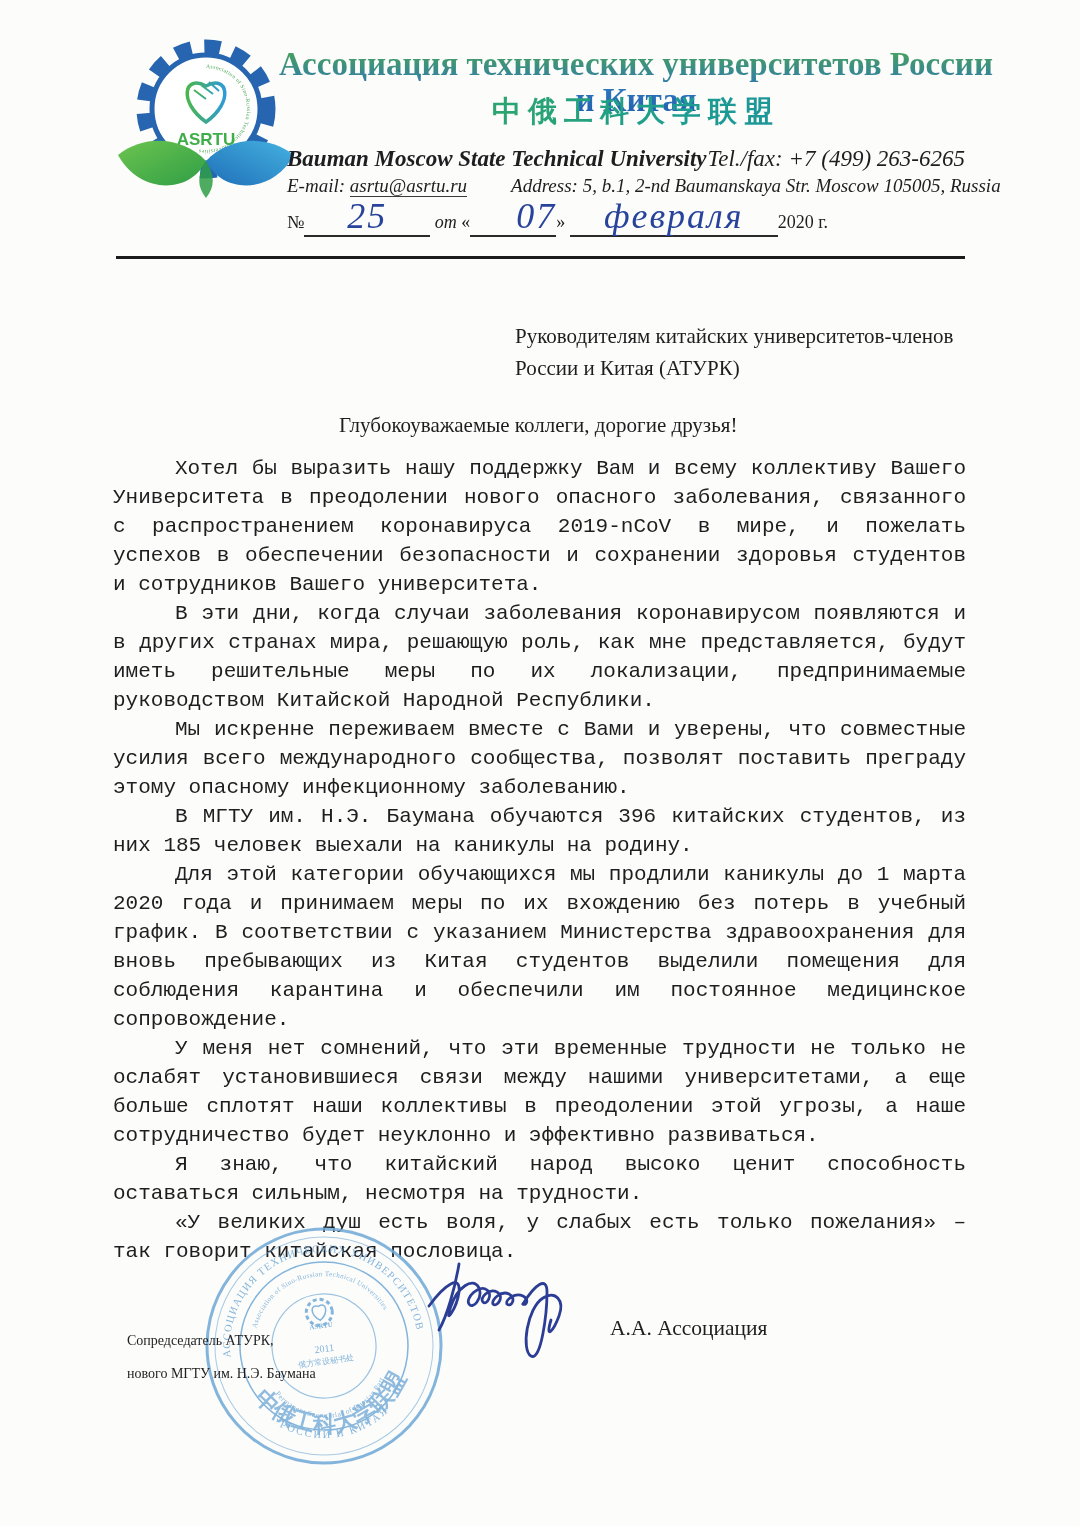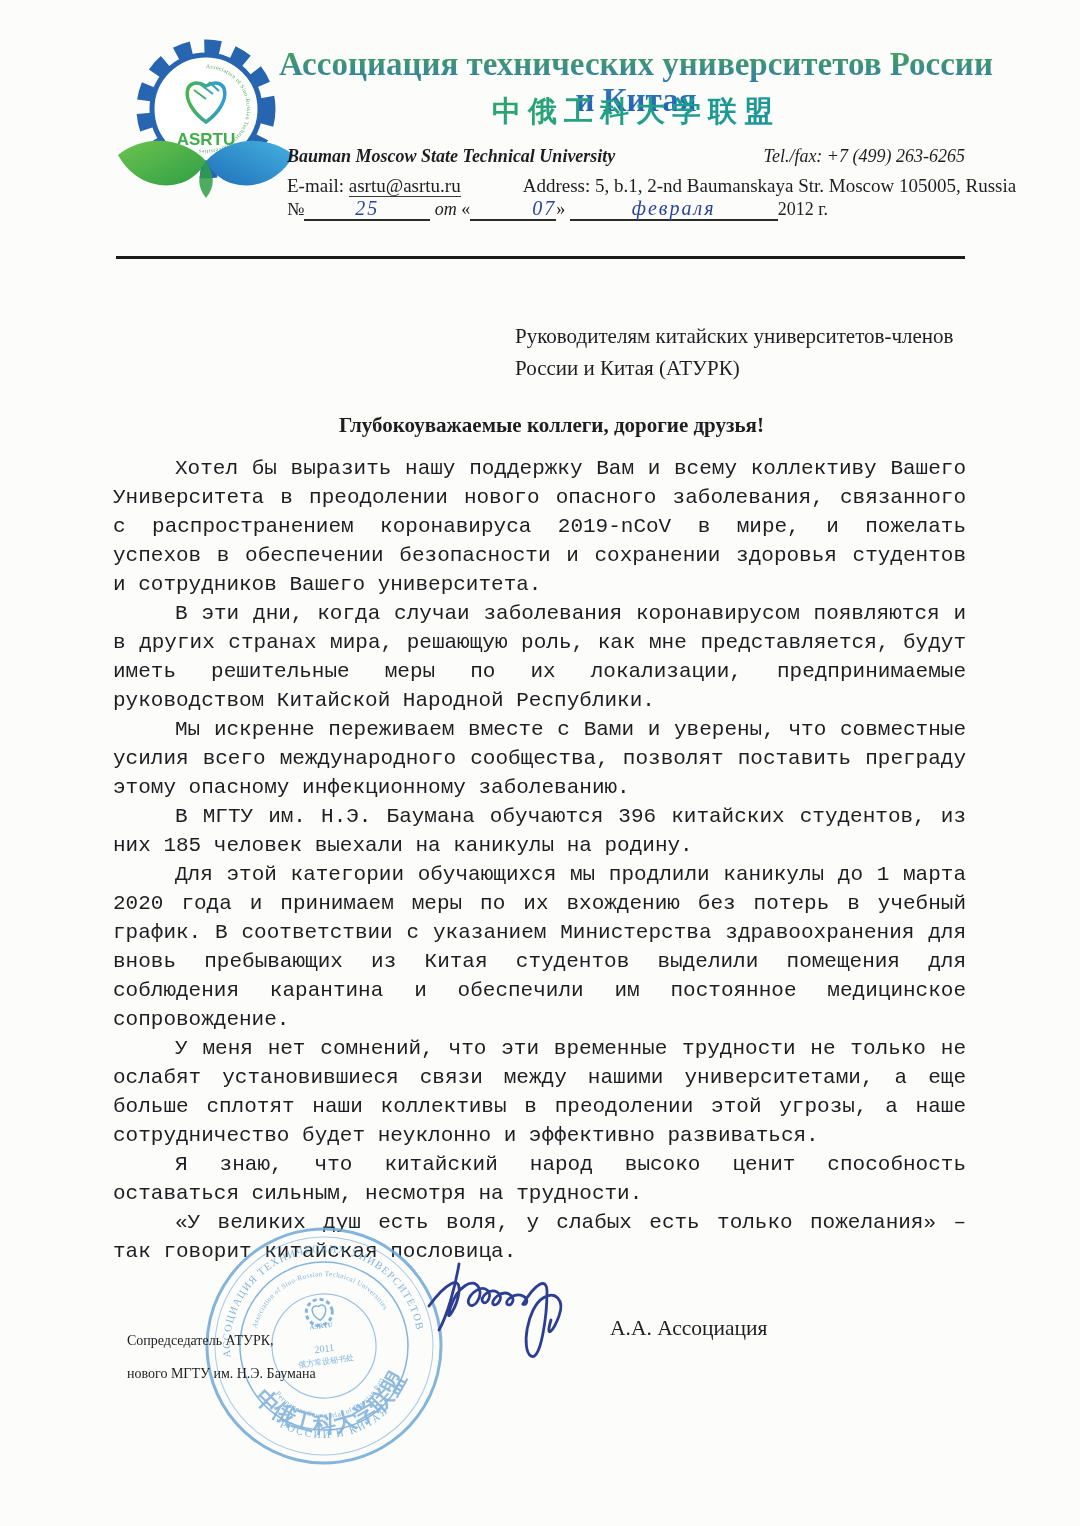--- a/index.html
+++ b/index.html
@@ -17,42 +17,42 @@
     -webkit-background-clip:text;background-clip:text;color:transparent;
   }
   .title-cn{
     position:absolute;left:278px;top:92px;width:716px;text-align:center;
     font-size:29px;font-weight:bold;letter-spacing:7px;
     font-family:"DejaVu Sans",sans-serif;
     background:linear-gradient(90deg,#3fae49 0%,#1d9d8f 55%,#1e86ad 100%);
     -webkit-background-clip:text;background-clip:text;color:transparent;
   }
   .info-row1{position:absolute;left:287px;top:146px;width:678px;display:flex;
-    justify-content:space-between;align-items:flex-end;font-style:italic;font-size:18px;font-family:Liberation Serif, serif;}
+    justify-content:space-between;align-items:flex-end;font-style:italic;font-size:23px;font-family:Liberation Serif, serif;}
   .uni-name{font-weight:bold;}
   .info-row2{position:absolute;left:287px;top:175px;width:678px;display:flex;
-    align-items:flex-start;font-size:19px;gap:18px;}
+    align-items:flex-start;font-style:italic;font-size:19px;}
   .email-wrap{white-space:nowrap;}
   .email-link{border-bottom:1.5px solid #3a3a3a;}
   .address{margin-left:44px;white-space:nowrap;}
   
   .doc-line{position:absolute;left:287px;top:198px;font-size:18px;white-space:nowrap;}
   .doc-line .lbl{font-style:italic;text-align:center;}
   .doc-line .plain{font-style:normal;}
   .hw-slot{
     display:inline-block;border-bottom:2px solid #2a2a2a;text-align:center;
-    font-style:italic;font-size:20px;line-height:1;padding-bottom:1px;
+    font-style:italic;font-size:36px;line-height:1;padding-bottom:1px;
     color:#28439b;letter-spacing:2px;vertical-align:baseline;
   }
   .w-no{width:126px;} .w-day{width:86px;text-align:right;} .w-month{width:208px;}
   .rule{position:absolute;left:116px;top:256px;width:849px;height:3px;background:#1c1c1c;}
   
   .content{position:absolute;left:113px;top:320px;width:853px;font-size:21px;line-height:29px;}
   .recipient{margin-left:402px;line-height:32px;}
-  .salutation{margin-top:27px;margin-left:226px;font-weight:bold;}
+  .salutation{margin-top:27px;margin-left:226px;}
   .paragraphs{margin-top:14px;text-align:justify;font-family:Liberation Mono, monospace;}
   .paragraphs p{margin:0;text-indent:62px;}
   
   .sig-block{position:absolute;left:127px;top:1284px;font-size:14px;line-height:33px;z-index:3;margin-top:40px;}
   .sig-name{position:absolute;left:610px;top:1316px;font-size:21.5px;z-index:3;}
   .stamp{position:absolute;left:202px;top:1224px;z-index:1;opacity:.85;}
   .signature-svg{position:absolute;left:425px;top:1244px;z-index:2;}
 </style>
 </head>
 <body>
@@ -100,21 +100,21 @@
       <span>E-mail:</span>
       <span class="email-link">asrtu@asrtu.ru</span>
     </span>
     <span class="address">Address: 5, b.1, 2-nd Baumanskaya Str. Moscow 105005, Russia</span>
   </div>
 
   <div class="doc-line">
     <span class="plain">№</span><span class="hw-slot w-no">25</span>
     <span class="lbl">от</span>
     <span class="plain">«</span><span class="hw-slot w-day">07</span><span class="plain">»</span>
-    <span class="hw-slot w-month">февраля</span><span class="plain">2012 г.</span>
+    <span class="hw-slot w-month">февраля</span><span class="plain">2020 г.</span>
   </div>
 
   <div class="rule"></div>
 
   <div class="content">
     <div class="recipient">
       <div>Руководителям китайских университетов-членов</div>
       <div>России и Китая (АТУРК)</div>
     </div>
     <div class="salutation">Глубокоуважаемые коллеги, дорогие друзья!</div>

